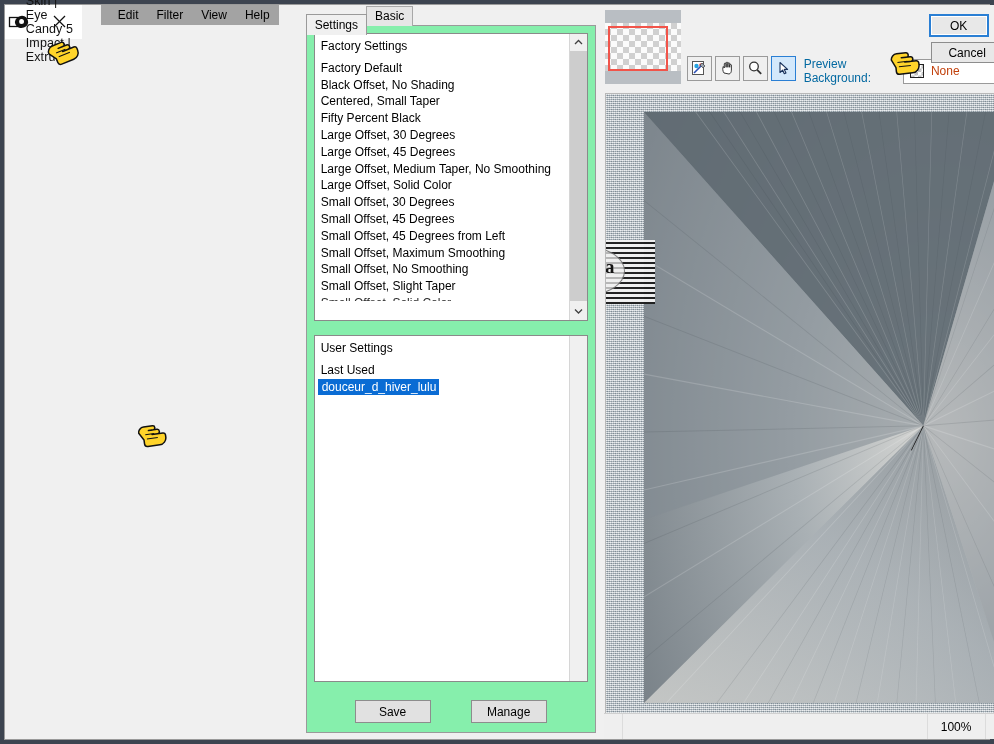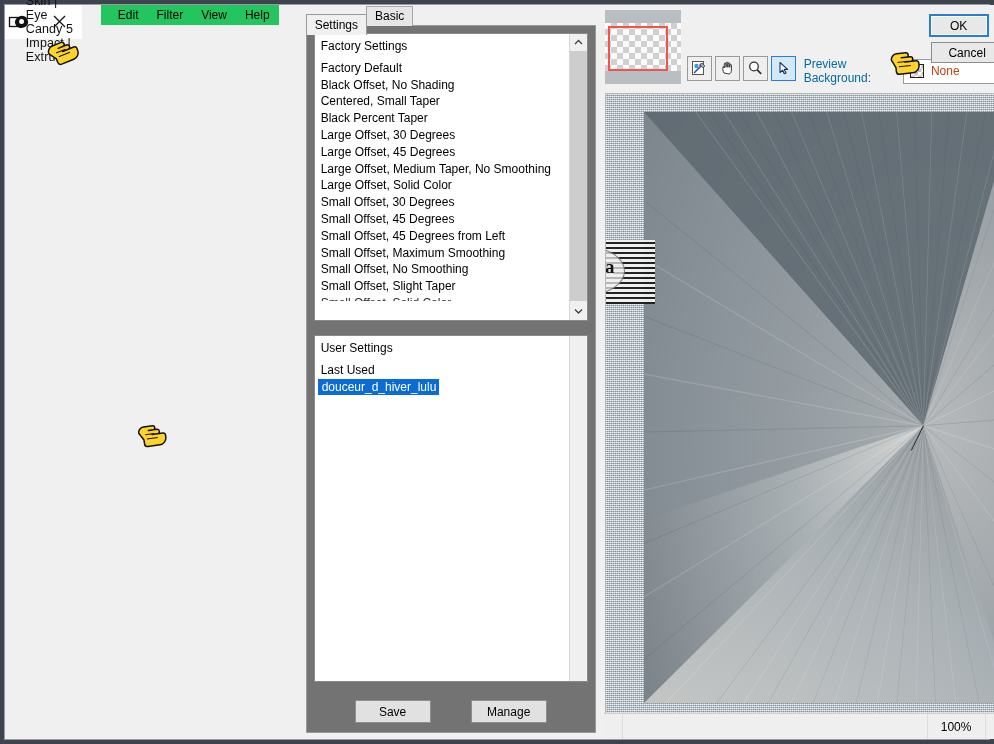--- a/index.html
+++ b/index.html
@@ -36,21 +36,21 @@
   .app-icon .hole{
     position:absolute;left:5px;top:5px;width:5px;height:5px;
     background:#fff;border-radius:50%;
   }
   .title-text{font-size:12.5px;color:#111;letter-spacing:.1px;}
   .wincontrols{position:absolute;right:0;top:0;height:33px;display:flex;}
   .wc{width:45px;height:33px;display:flex;align-items:center;justify-content:center;}
   .wc svg{display:block;}
   
   .menubar{
-    height:20px;flex:0 0 20px;background:#22c55e;display:flex;align-items:center;
+    height:20px;flex:0 0 20px;background:#a3a3a3;display:flex;align-items:center;
     padding-left:8px;position:relative;z-index:5;
   }
   .menuitem{padding:2px 9px;font-size:12px;color:#000;}
   
   .body{flex:1 1 auto;display:flex;min-height:0;background:#f0f0f0;}
   .leftpane{
     width:306px;flex:0 0 306px;position:relative;background:#f0f0f0;
     display:flex;flex-direction:column;
   }
   
@@ -60,21 +60,21 @@
   }
   .tab{
     height:19px;line-height:19px;padding:0 8px;font-size:12px;
     border:1px solid #a8a8a8;border-bottom:none;
     background:#e6e6e6;color:#000;margin-right:-1px;
     position:relative;top:1px;
   }
   .tab.active{background:#f0f0f0;border-color:#9a9a9a;top:10px;height:20px;line-height:20px;z-index:3;}
   .tabpanel{
     flex:1 1 auto;margin:0 8px 6px 8px;border:1px solid #9a9a9a;
-    background:#737373;display:flex;flex-direction:column;padding:7px;
+    background:#86efac;display:flex;flex-direction:column;padding:7px;
     box-sizing:border-box;min-height:0;
   }
   
   .listbox{
     background:#fff;border:1px solid #8a8a8a;position:relative;
     overflow:hidden;box-sizing:border-box;
   }
   .listbox.factory{height:288px;flex:0 0 288px;}
   .listbox.user{margin-top:14px;flex:1 1 auto;min-height:0;}
   .list-scroll{position:absolute;left:0;top:0;right:17px;bottom:0;overflow:hidden;padding:4px 0 0 0;}
@@ -286,21 +286,21 @@
       </div>
 
       <div class="tabpanel">
 
         <div class="listbox factory">
           <div class="list-scroll">
             <div class="li header">Factory Settings</div>
             <div class="li">Factory Default</div>
             <div class="li">Black Offset, No Shading</div>
             <div class="li">Centered, Small Taper</div>
-            <div class="li">Black Percent Taper</div>
+            <div class="li">Fifty Percent Black</div>
             <div class="li">Large Offset, 30 Degrees</div>
             <div class="li">Large Offset, 45 Degrees</div>
             <div class="li">Large Offset, Medium Taper, No Smoothing</div>
             <div class="li">Large Offset, Solid Color</div>
             <div class="li">Small Offset, 30 Degrees</div>
             <div class="li">Small Offset, 45 Degrees</div>
             <div class="li">Small Offset, 45 Degrees from Left</div>
             <div class="li">Small Offset, Maximum Smoothing</div>
             <div class="li">Small Offset, No Smoothing</div>
             <div class="li">Small Offset, Slight Taper</div>

